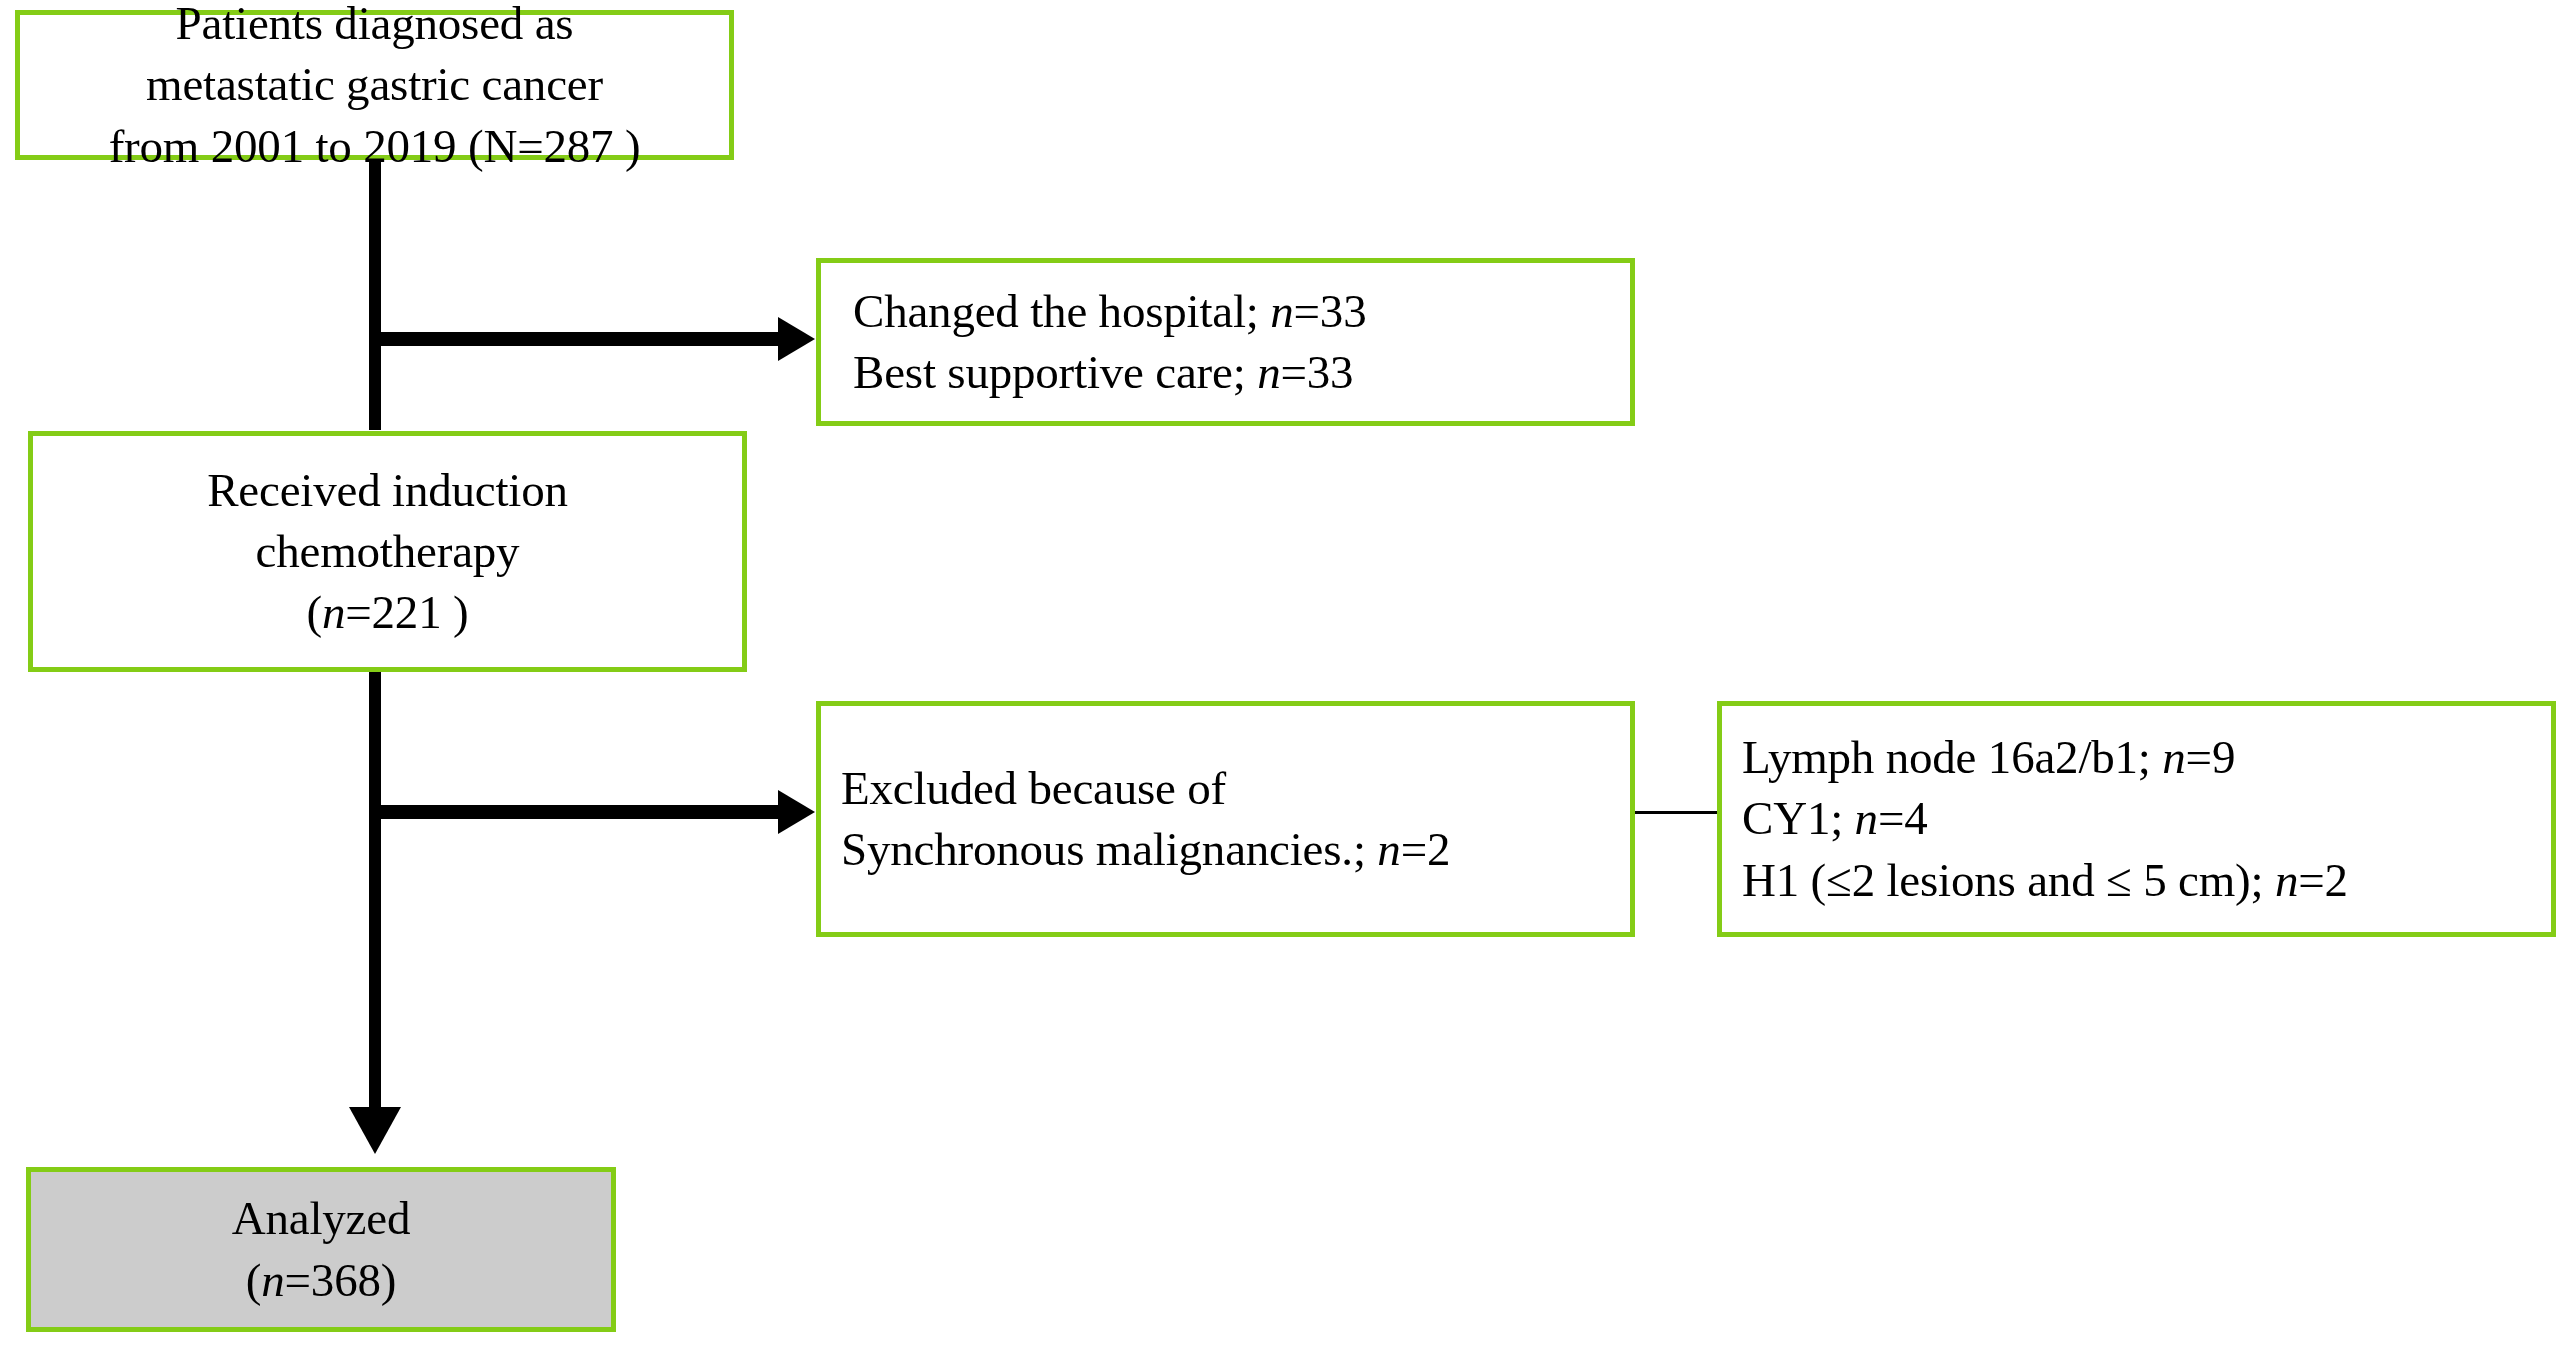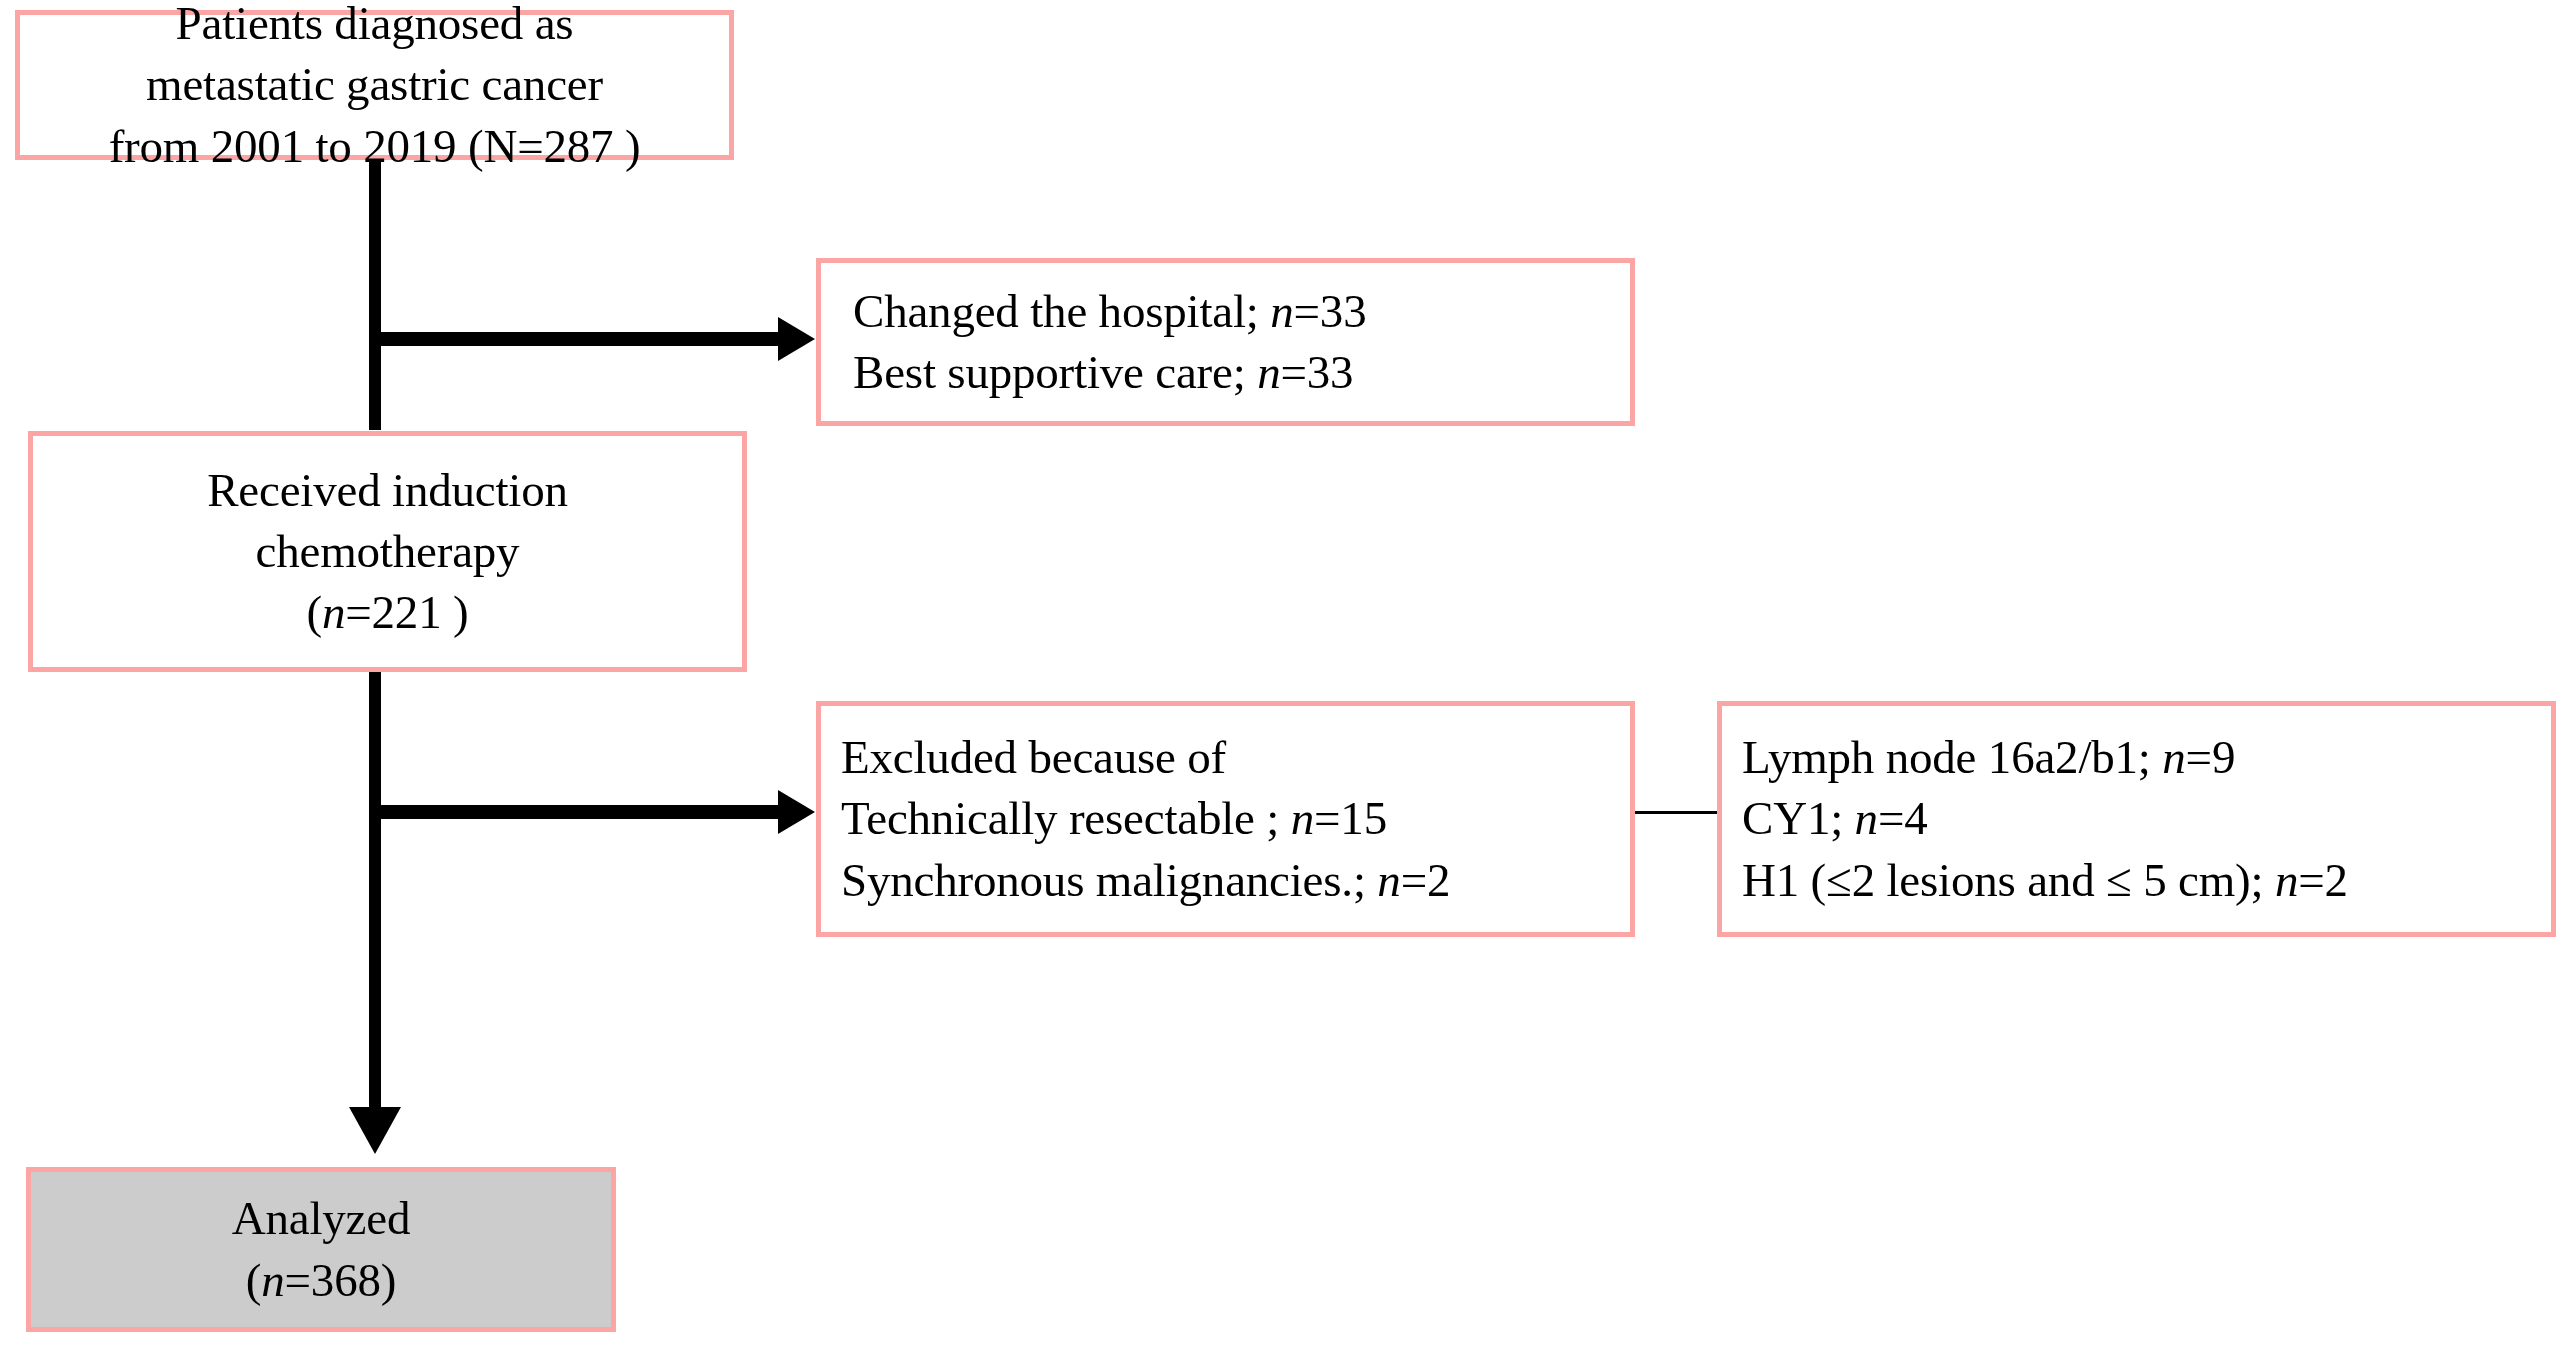--- a/index.html
+++ b/index.html
@@ -12,21 +12,21 @@
     position: relative;
     width: 2576px;
     height: 1362px;
     background: #ffffff;
     font-family: "Liberation Serif", "DejaVu Serif", serif;
     overflow: hidden;
   }
   .node {
     position: absolute;
     box-sizing: border-box;
-    border: 5px solid #fca5a5;
+    border: 5px solid #84cc16;
     background: #ffffff;
     display: flex;
     flex-direction: column;
     justify-content: center;
     color: #000000;
     font-size: 47px;
     line-height: 1.30;
     letter-spacing: -0.2px;
   }
   .node.gray { background: #cccccc; }
@@ -99,21 +99,20 @@
     <div class="line"><span>(</span><em class="it">n</em><span>=221 )</span></div>
   </div>
 
   <div class="node left" style="left:816px; top:258px; width:819px; height:168px;padding-left:32px;">
     <div class="line"><span>Changed the hospital; </span><em class="it">n</em><span>=33</span></div>
     <div class="line"><span>Best supportive care; </span><em class="it">n</em><span>=33</span></div>
   </div>
 
   <div class="node left" style="left:816px; top:701px; width:819px; height:236px;">
     <div class="line"><span>Excluded because of</span></div>
-    <div class="line"><span>Technically resectable ; </span><em class="it">n</em><span>=15</span></div>
     <div class="line"><span>Synchronous malignancies.; </span><em class="it">n</em><span>=2</span></div>
   </div>
 
   <div class="node left" style="left:1717px; top:701px; width:839px; height:236px;">
     <div class="line"><span>Lymph node 16a2/b1; </span><em class="it">n</em><span>=9</span></div>
     <div class="line"><span>CY1; </span><em class="it">n</em><span>=4</span></div>
     <div class="line"><span>H1 (≤2 lesions and ≤ 5 cm); </span><em class="it">n</em><span>=2</span></div>
   </div>
 
   <div class="node center gray" style="left:26px; top:1167px; width:590px; height:165px;">

